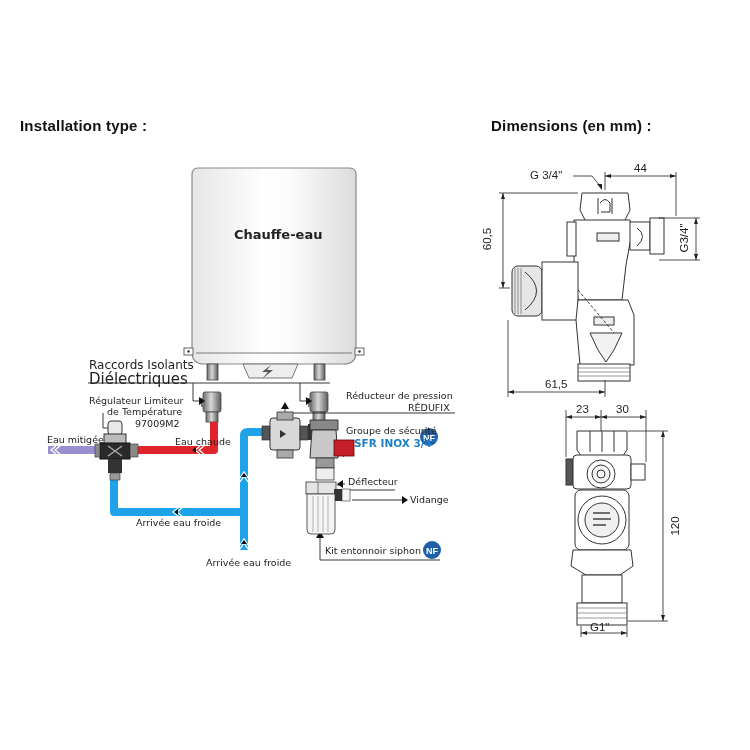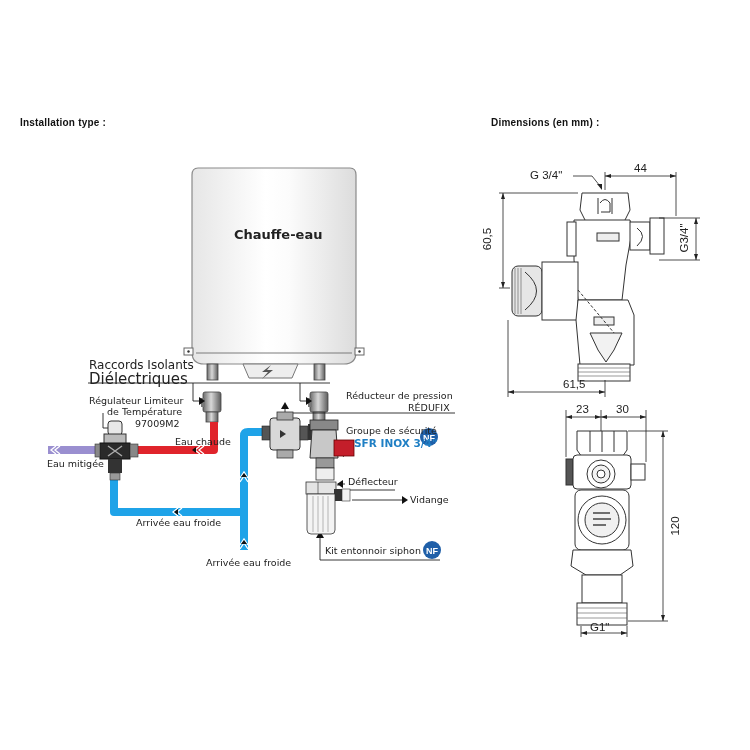--- a/index.html
+++ b/index.html
@@ -1,17 +1,17 @@
 <!DOCTYPE html>
 <html><head>
 <meta charset="utf-8">
 <style>
   html, body { margin:0; padding:0; background:#ffffff; }
   body { width:750px; height:750px; position:relative; overflow:hidden; font-family:"Liberation Sans", sans-serif; color:#1a1a1a; }
-  .heading { position:absolute; font-weight:bold; font-size:10px; color:#111; letter-spacing:0.2px; }
+  .heading { position:absolute; font-weight:bold; font-size:15px; color:#111; letter-spacing:0.2px; }
   .lbl { position:absolute; font-family:"DejaVu Sans", sans-serif; font-size:9.5px; color:#222; white-space:nowrap; line-height:1.1; }
   .dim { position:absolute; font-family:"Liberation Sans", sans-serif; font-size:11.5px; color:#222; white-space:nowrap; }
   svg { position:absolute; left:0; top:0; }
 </style>
 </head>
 <body>
 
 <div class="heading" style="left:20px; top:117px;">Installation type :</div>
 <div class="heading" style="left:491px; top:117px;text-align:center;">Dimensions (en mm) :</div>
 
@@ -171,21 +171,21 @@
   </g>
 </svg>
 
 <div class="lbl" style="left:234px; top:228px; font-weight:bold; font-size:13px;">Chauffe-eau</div>
 
 <div class="lbl" style="left:89px; top:359px; font-size:12px;">Raccords Isolants</div>
 <div class="lbl" style="left:89px; top:371px; font-size:15px;">Diélectriques</div>
 <div class="lbl" style="left:89px; top:396px;">Régulateur Limiteur</div>
 <div class="lbl" style="left:107px; top:407px;">de Température</div>
 <div class="lbl" style="left:135px; top:419px;">97009M2</div>
-<div class="lbl" style="left:47px; top:459px;">Eau mitigée</div>
+<div class="lbl" style="left:47px; top:435px;">Eau mitigée</div>
 <div class="lbl" style="left:150px; top:437px;margin-left:25px;">Eau chaude</div>
 <div class="lbl" style="left:346px; top:391px;">Réducteur de pression</div>
 <div class="lbl" style="left:408px; top:403px;">RÉDUFIX</div>
 <div class="lbl" style="left:346px; top:426px;">Groupe de sécurité</div>
 <div class="lbl" style="left:354px; top:438px; font-weight:bold; color:#1f7fc4; font-size:10.5px;">SFR INOX 3/4"</div>
 <div class="lbl" style="left:348px; top:477px;">Déflecteur</div>
 <div class="lbl" style="left:410px; top:495px;">Vidange</div>
 <div class="lbl" style="left:325px; top:546px;">Kit entonnoir siphon</div>
 <div class="lbl" style="left:136px; top:518px;">Arrivée eau froide</div>
 <div class="lbl" style="left:206px; top:558px;">Arrivée eau froide</div>
@@ -302,17 +302,17 @@
       <polygon points="663,621 661,615 665,615"></polygon>
     <polygon points="581,633 587,631 587,635"></polygon>
       <polygon points="627,633 621,631 621,635"></polygon>
   </g>
 </svg>
 
 <div class="dim" style="left:530px; top:169px;">G 3/4"</div>
 <div class="dim" style="left:634px; top:162px;">44</div>
 <div class="dim" style="left:476px; top:233px; transform:rotate(-90deg); transform-origin:center;">60,5</div>
 <div class="dim" style="left:669px; top:232px; transform:rotate(-90deg); transform-origin:center;">G3/4"</div>
-<div class="dim" style="left:545px; top:378px;margin-left:18px;">61,5</div>
+<div class="dim" style="left:545px; top:378px;">61,5</div>
 <div class="dim" style="left:576px; top:403px;">23</div>
 <div class="dim" style="left:616px; top:403px;">30</div>
 <div class="dim" style="left:665px; top:520px; transform:rotate(-90deg); transform-origin:center;">120</div>
 <div class="dim" style="left:590px; top:621px;">G1"</div>
 
 </body></html>

